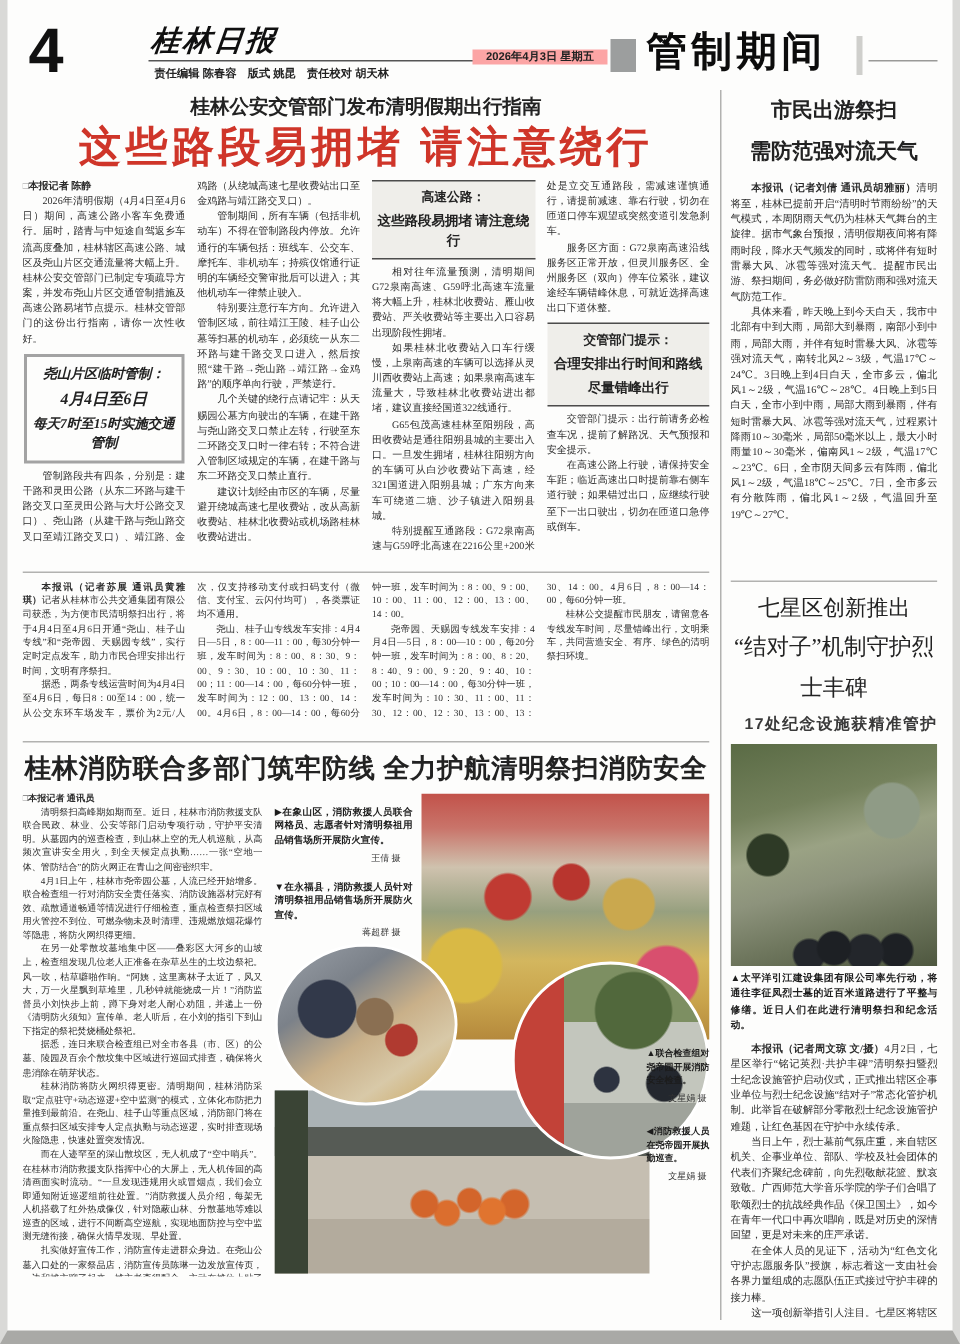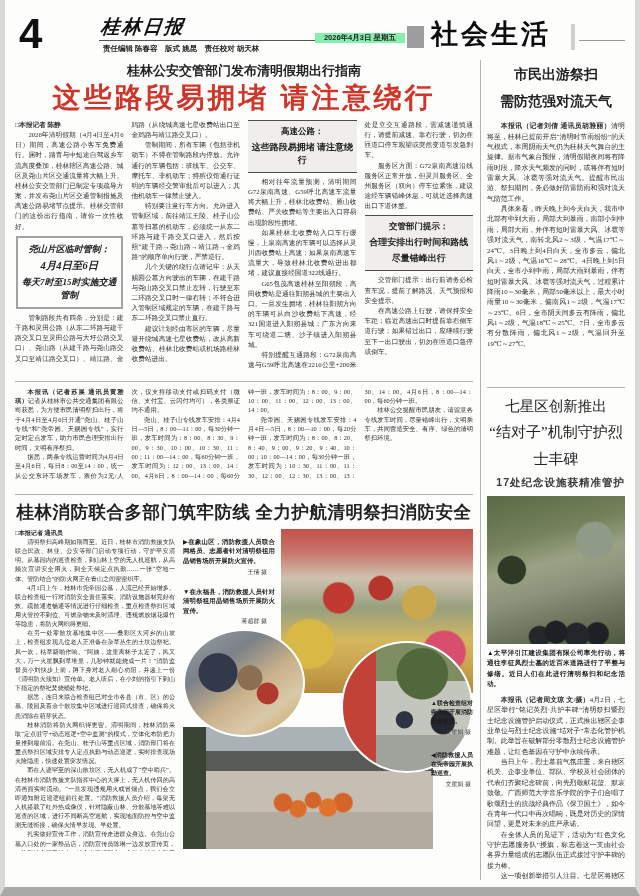--- a/index.html
+++ b/index.html
@@ -9,21 +9,21 @@
     border-left:5px solid #d9d9d7;border-right:5px solid #d9d9d7;border-bottom:9px solid #a9a9a6;
     font-family:"Liberation Serif","DejaVu Serif",serif;color:#222;
   }
   .inner{position:relative;padding:14px 10px 0 10px;}
   
   .hdr{position:relative;height:46px;}
   .hdr .pagenum{position:absolute;left:4px;top:-4px;font-size:42px;font-weight:900;font-family:"Liberation Sans","DejaVu Sans",sans-serif;color:#111;}
   .hdr .masthead{position:absolute;left:86px;top:0;font-size:19px;font-weight:900;font-style:italic;transform:skewX(-6deg);letter-spacing:2px;color:#101010;}
   .hdr .editors{position:absolute;left:88px;top:30px;font-size:7.5px;font-weight:700;color:#222;font-family:"Liberation Sans","DejaVu Sans",sans-serif;}
   .hdr .hline{position:absolute;left:84px;top:26px;width:294px;height:1px;background:#555;}
-  .hdr .date{position:absolute;left:300px;top:19px;width:90px;font-size:7.5px;font-weight:700;background:#86efac;text-align:center;font-family:"Liberation Sans","DejaVu Sans",sans-serif;}
+  .hdr .date{position:absolute;left:300px;top:19px;width:90px;font-size:7.5px;font-weight:700;background:#fca5a5;text-align:center;font-family:"Liberation Sans","DejaVu Sans",sans-serif;}
   .hdr .sq{position:absolute;left:392px;top:12px;width:17px;height:22px;background:#9c9e9e;}
   .hdr .section{position:absolute;left:416px;top:2px;font-size:27px;font-weight:900;letter-spacing:3px;color:#0c0c0c;}
   .hdr .vbar{position:absolute;left:556px;top:10px;width:4px;height:26px;background:#cfcfcc;}
   .hdr .hline2{position:absolute;left:564px;right:0;top:26px;height:1px;background:#9a9a98;}
   
   .content{display:flex;height:820px;overflow:hidden;margin-top:0;}
   .left-main{width:458px;flex:none;overflow:hidden;}
   .vrule{width:1px;background:#b2b2b0;margin:0 6px 0 7px;flex:none;}
   .right-col{flex:1;overflow:hidden;}
   .divider{border:none;border-top:1px solid #b2b2b0;margin:5px 0;}
@@ -116,21 +116,21 @@
 <div class="page-wrap">
   <div class="inner">
 
     <div class="hdr">
       <div class="pagenum">4</div>
       <div class="masthead">桂林日报</div>
       <div class="hline"></div>
       <div class="editors">责任编辑 陈春容　版式 姚昆　责任校对 胡天林</div>
       <div class="date">2026年4月3日 星期五</div>
       <div class="sq"></div>
-      <div class="section">社会生活</div>
+      <div class="section">管制期间</div>
       <div class="vbar"></div>
       <div class="hline2"></div>
     </div>
 
     <div class="content">
 
       <div class="left-main">
 
         <section>
           <div class="kicker">桂林公安交管部门发布清明假期出行指南</div>

